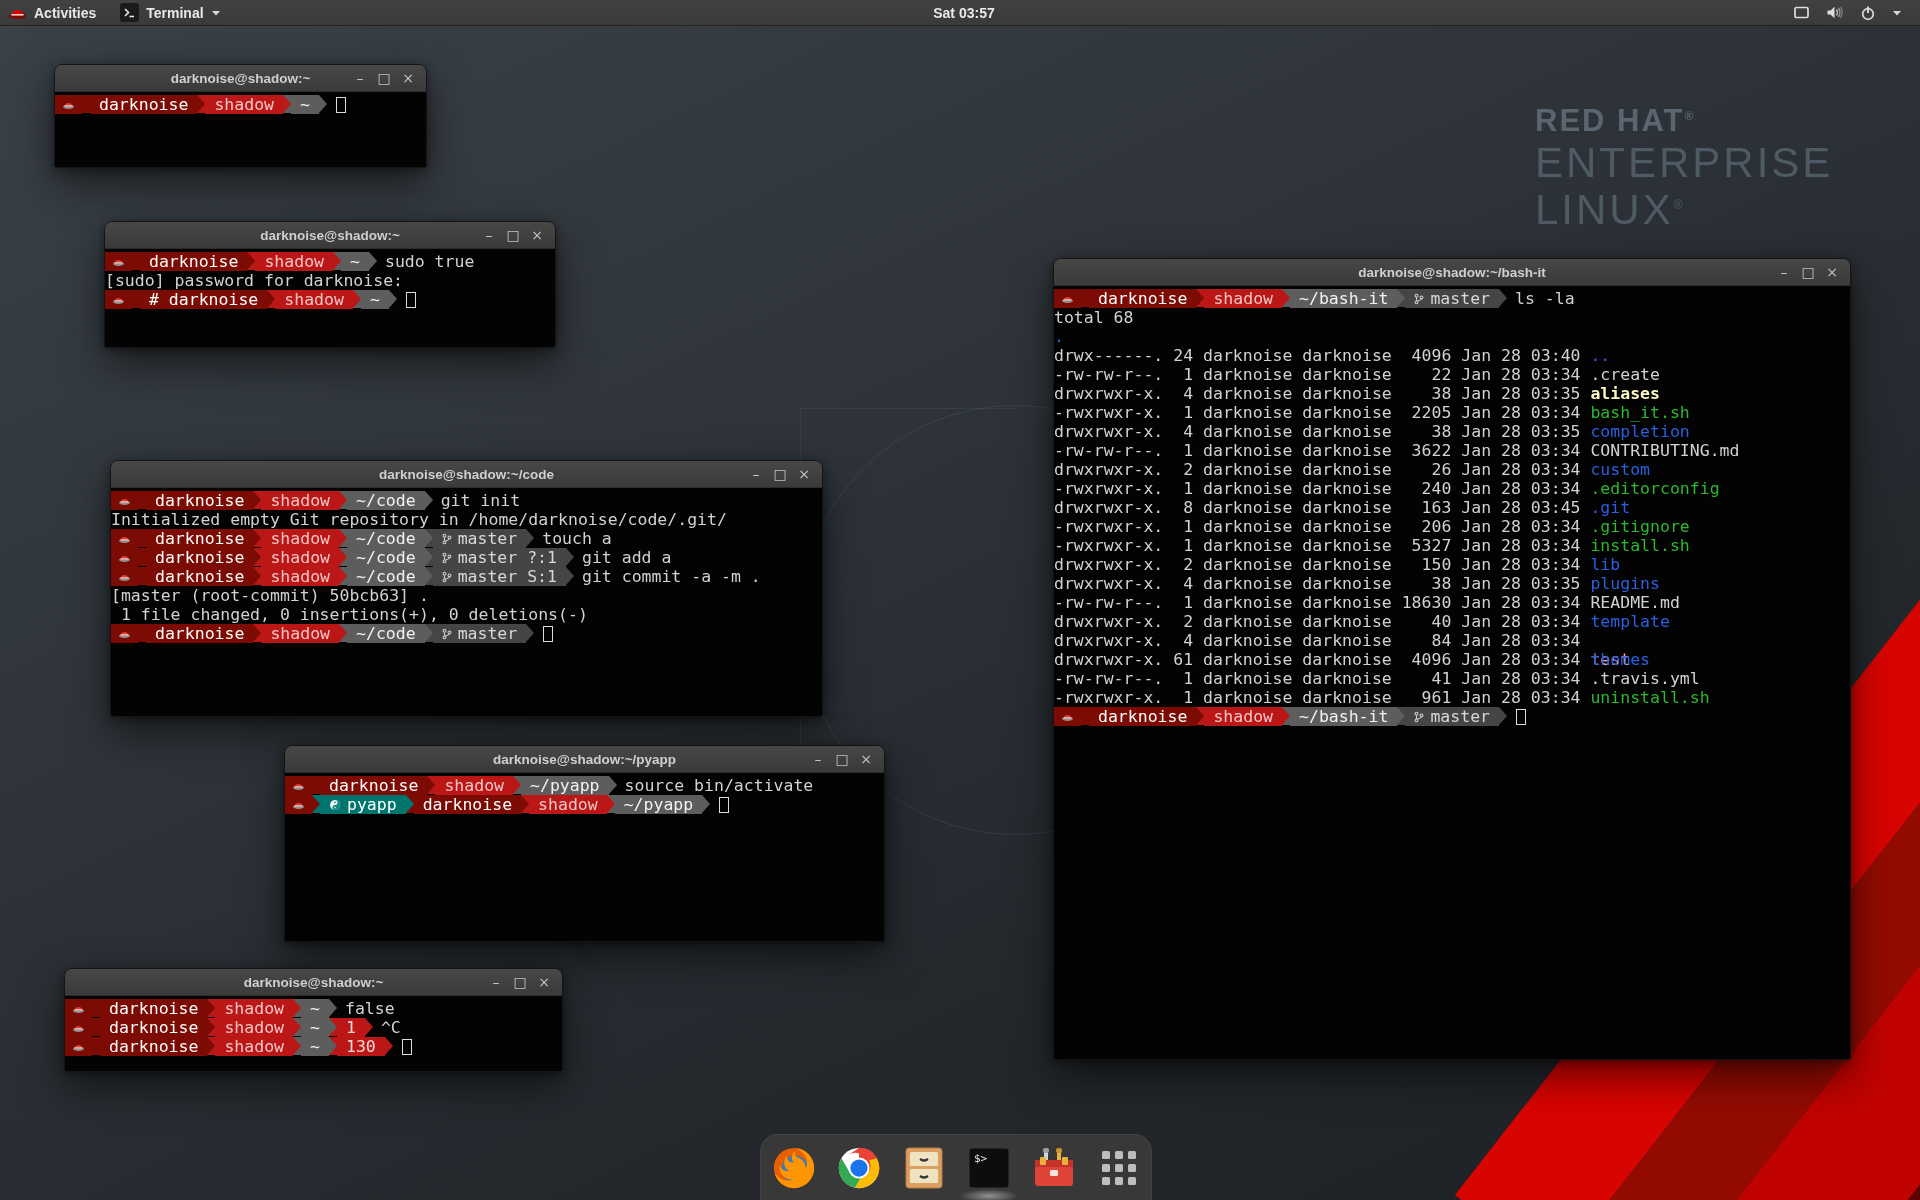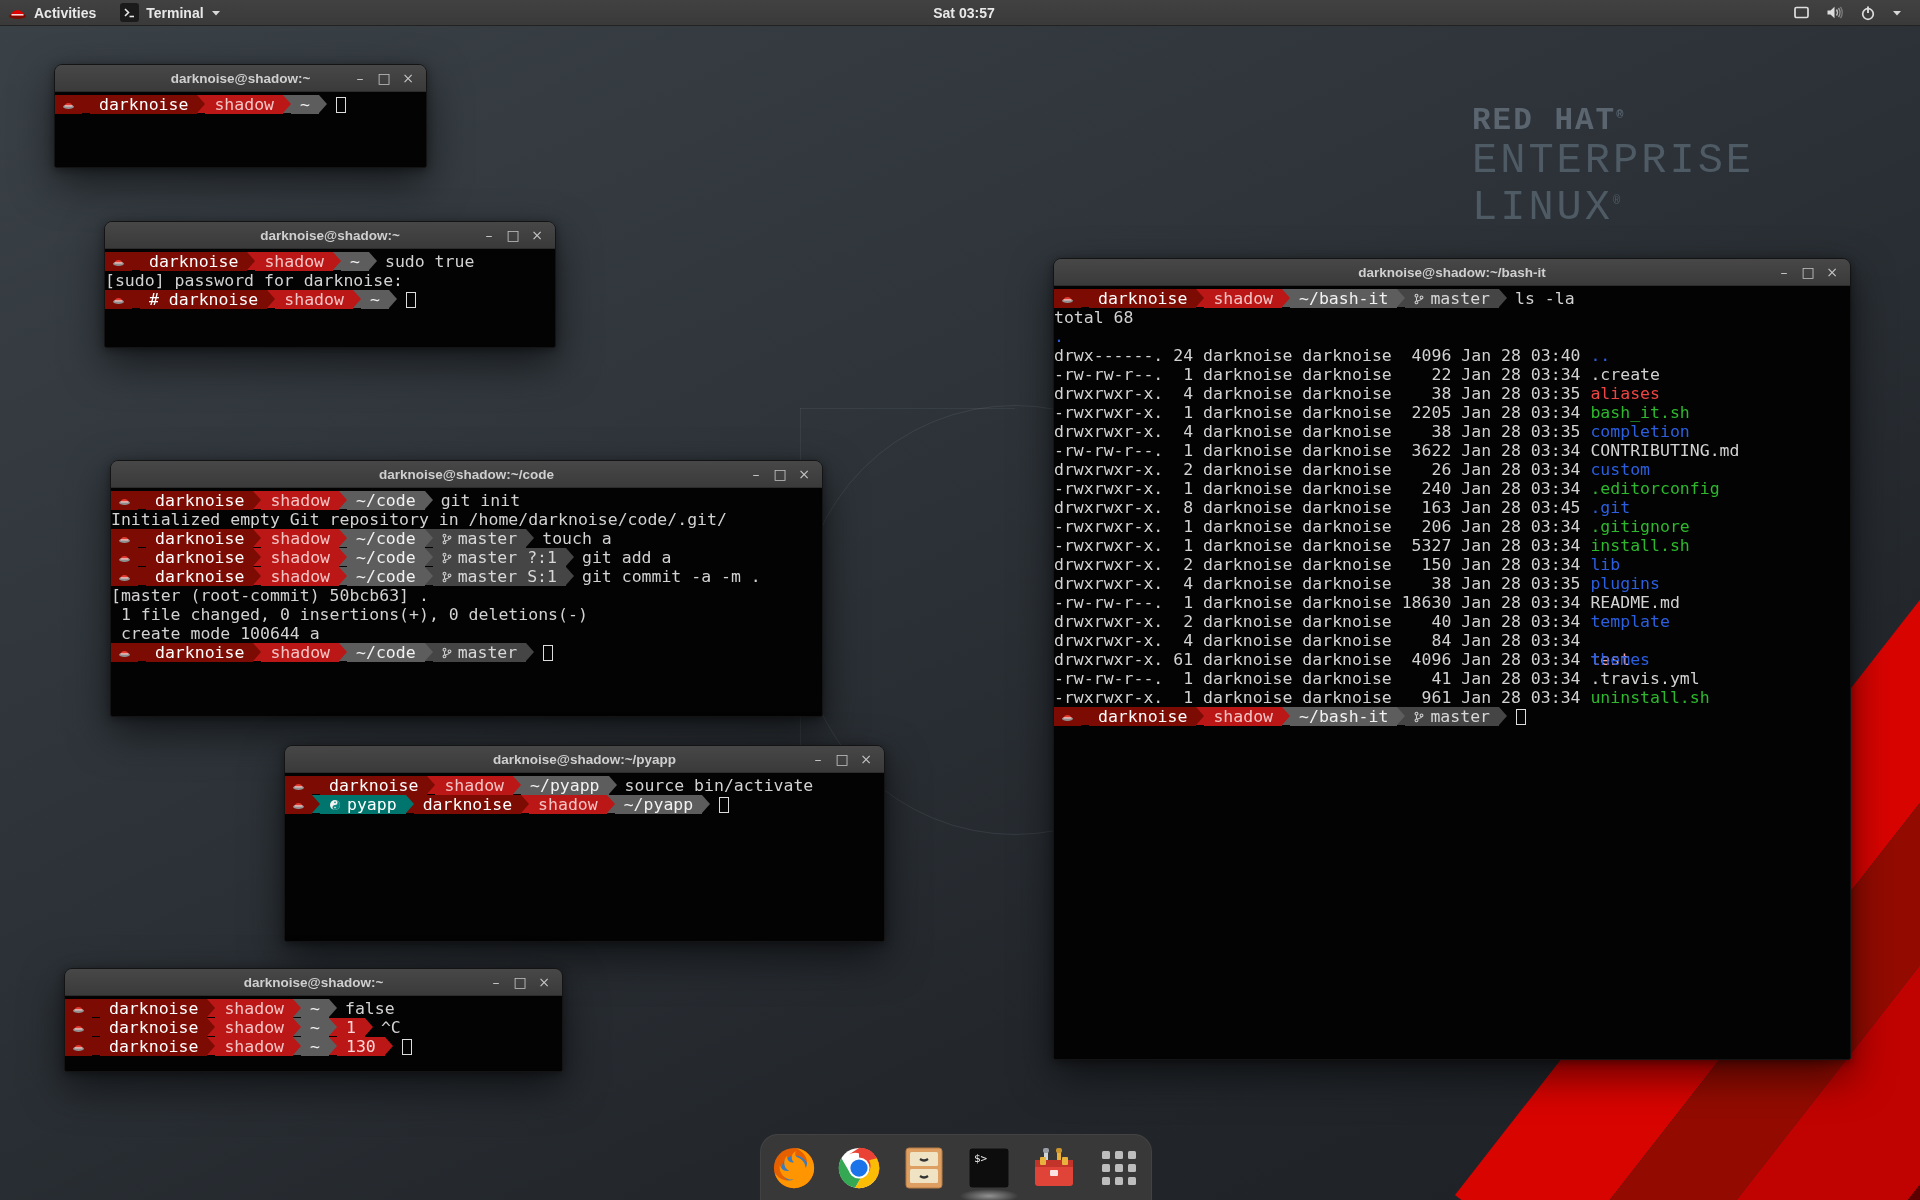--- a/index.html
+++ b/index.html
@@ -13,21 +13,21 @@
   #wallpaper { position:absolute; inset:0; z-index:0; }
   .wp-circle { position:absolute; left:800px; top:405px; width:430px; height:430px;
     border:1px solid rgba(190,200,210,0.10); border-radius:50%; }
   .wp-vline { position:absolute; left:800px; top:408px; width:1px; height:400px;
     background:rgba(190,200,210,0.08); }
   .wp-hline { position:absolute; left:800px; top:408px; width:215px; height:1px;
     background:rgba(190,200,210,0.08); }
   #stripes { position:absolute; left:1455px; top:1195px; width:1400px; height:1000px;
     transform-origin:0 0; transform:rotate(-52deg); }
   .band { width:100%; }
-  #brand { position:absolute; left:1472px; top:103px; color:#4e5a64; z-index:1;font-family:Liberation Mono, monospace; }
+  #brand { position:absolute; left:1535px; top:103px; color:#4e5a64; z-index:1; }
   #brand .b1 { font-size:31px; font-weight:bold; letter-spacing:2px; color:#5a6570; }
   #brand .b2 { font-size:42px; font-weight:300; letter-spacing:3px; line-height:1.12; }
   #brand .b3 { font-size:42px; font-weight:300; letter-spacing:3px; line-height:1.12; }
   #brand sup { font-size:12px; vertical-align:super; }
   
   #topbar { position:absolute; left:0; top:0; width:1920px; height:26px; z-index:40;
     background:linear-gradient(#414141,#3a3a3a); border-bottom:1px solid #222;
     display:flex; align-items:center; color:#e8e8e8; font-size:14px; font-weight:bold; }
   .tb-left { display:flex; align-items:center; height:100%; }
   .hotcorner { display:flex; align-items:center; gap:7px; padding:0 12px 0 8px; height:100%; cursor:pointer; }
@@ -230,21 +230,20 @@
             </svg></span><span class="sep" style="border-left-color: rgb(124, 11, 3); border-top-color: rgb(124, 11, 3); border-bottom-color: rgb(124, 11, 3);"></span><span class="seg seg-user" style="background: rgb(124, 11, 3); color: rgb(255, 255, 255);"><span>darknoise</span></span><span class="sep" style="border-left-color: rgb(124, 11, 3); border-top-color: rgb(187, 23, 23); border-bottom-color: rgb(187, 23, 23);"></span><span class="seg seg-host" style="background: rgb(187, 23, 23); color: rgb(243, 198, 198);"><span>shadow</span></span><span class="sep" style="border-left-color: rgb(187, 23, 23); border-top-color: rgb(93, 93, 93); border-bottom-color: rgb(93, 93, 93);"></span><span class="seg seg-path" style="background: rgb(93, 93, 93); color: rgb(242, 242, 242);"><span>~/code</span></span><span class="sep" style="border-left-color: rgb(93, 93, 93); border-top-color: rgb(69, 69, 69); border-bottom-color: rgb(69, 69, 69);"></span><span class="seg seg-git" style="background: rgb(69, 69, 69); color: rgb(216, 216, 216);"><svg width="10" height="14" viewBox="0 0 12 14">
               <g fill="none" stroke="#d0d0d0" stroke-width="1.3">
                 <circle cx="3" cy="3" r="1.7"></circle>
                 <circle cx="3" cy="11" r="1.7"></circle>
                 <circle cx="9" cy="5" r="1.7"></circle>
                 <path d="M3 4.8 L3 9.2 M9 6.8 C9 9 4.5 8.6 3.6 9.8"></path>
               </g>
             </svg><span>master S:1</span></span><span class="sep" style="border-left-color: rgb(69, 69, 69);"></span><span class="cmd">git commit -a -m .</span></div>
         <div class="term-line"><span class="txt">[master (root-commit) 50bcb63] .</span></div>
         <div class="term-line"><span class="txt"> 1 file changed, 0 insertions(+), 0 deletions(-)</span></div>
-        <div class="term-line"><span class="txt"> create mode 100644 a</span></div>
         <div class="term-line"><span class="seg seg-icon" style="background: rgb(124, 11, 3); color: rgb(255, 255, 255);"><svg width="13" height="11" viewBox="0 0 14 12">
               <ellipse cx="7" cy="8.4" rx="6" ry="2.4" fill="#8f8f8f"></ellipse>
               <path d="M2.8 8 C2.8 3 11.2 3 11.2 8 Z" fill="#e23a2e"></path>
               <rect x="2.8" y="7" width="8.4" height="1.1" fill="#f2f2f2"></rect>
             </svg></span><span class="sep" style="border-left-color: rgb(124, 11, 3); border-top-color: rgb(124, 11, 3); border-bottom-color: rgb(124, 11, 3);"></span><span class="seg seg-user" style="background: rgb(124, 11, 3); color: rgb(255, 255, 255);"><span>darknoise</span></span><span class="sep" style="border-left-color: rgb(124, 11, 3); border-top-color: rgb(187, 23, 23); border-bottom-color: rgb(187, 23, 23);"></span><span class="seg seg-host" style="background: rgb(187, 23, 23); color: rgb(243, 198, 198);"><span>shadow</span></span><span class="sep" style="border-left-color: rgb(187, 23, 23); border-top-color: rgb(93, 93, 93); border-bottom-color: rgb(93, 93, 93);"></span><span class="seg seg-path" style="background: rgb(93, 93, 93); color: rgb(242, 242, 242);"><span>~/code</span></span><span class="sep" style="border-left-color: rgb(93, 93, 93); border-top-color: rgb(69, 69, 69); border-bottom-color: rgb(69, 69, 69);"></span><span class="seg seg-git" style="background: rgb(69, 69, 69); color: rgb(216, 216, 216);"><svg width="10" height="14" viewBox="0 0 12 14">
               <g fill="none" stroke="#d0d0d0" stroke-width="1.3">
                 <circle cx="3" cy="3" r="1.7"></circle>
                 <circle cx="3" cy="11" r="1.7"></circle>
                 <circle cx="9" cy="5" r="1.7"></circle>
                 <path d="M3 4.8 L3 9.2 M9 6.8 C9 9 4.5 8.6 3.6 9.8"></path>
@@ -325,21 +324,21 @@
                 <circle cx="3" cy="3" r="1.7"></circle>
                 <circle cx="3" cy="11" r="1.7"></circle>
                 <circle cx="9" cy="5" r="1.7"></circle>
                 <path d="M3 4.8 L3 9.2 M9 6.8 C9 9 4.5 8.6 3.6 9.8"></path>
               </g>
             </svg><span>master</span></span><span class="sep" style="border-left-color: rgb(69, 69, 69);"></span><span class="cmd">ls -la</span></div>
         <div class="term-line"><span class="txt">total 68</span></div>
         <div class="term-line"><span class="txt" style="color: rgb(43, 95, 224);">.</span></div>
         <div class="term-line"><span class="txt">drwx------. 24 darknoise darknoise  4096 Jan 28 03:40 </span><span class="txt" style="color: rgb(43, 95, 224);">..</span></div>
         <div class="term-line"><span class="txt">-rw-rw-r--.  1 darknoise darknoise    22 Jan 28 03:34 </span><span class="txt" style="color: rgb(210, 210, 210);">.create</span></div>
-        <div class="term-line"><span class="txt">drwxrwxr-x.  4 darknoise darknoise    38 Jan 28 03:35 </span><span class="txt" style="color: #ef4444;">aliases</span></div>
+        <div class="term-line"><span class="txt">drwxrwxr-x.  4 darknoise darknoise    38 Jan 28 03:35 </span><span class="txt" style="color: #fef9c3; font-weight: bold;">aliases</span></div>
         <div class="term-line"><span class="txt">-rwxrwxr-x.  1 darknoise darknoise  2205 Jan 28 03:34 </span><span class="txt" style="color: rgb(45, 184, 45);">bash_it.sh</span></div>
         <div class="term-line"><span class="txt">drwxrwxr-x.  4 darknoise darknoise    38 Jan 28 03:35 </span><span class="txt" style="color: rgb(43, 95, 224);">completion</span></div>
         <div class="term-line"><span class="txt">-rw-rw-r--.  1 darknoise darknoise  3622 Jan 28 03:34 </span><span class="txt" style="color: rgb(210, 210, 210);">CONTRIBUTING.md</span></div>
         <div class="term-line"><span class="txt">drwxrwxr-x.  2 darknoise darknoise    26 Jan 28 03:34 </span><span class="txt" style="color: rgb(43, 95, 224);">custom</span></div>
         <div class="term-line"><span class="txt">-rwxrwxr-x.  1 darknoise darknoise   240 Jan 28 03:34 </span><span class="txt" style="color: rgb(45, 184, 45);">.editorconfig</span></div>
         <div class="term-line"><span class="txt">drwxrwxr-x.  8 darknoise darknoise   163 Jan 28 03:45 </span><span class="txt" style="color: rgb(43, 95, 224);">.git</span></div>
         <div class="term-line"><span class="txt">-rwxrwxr-x.  1 darknoise darknoise   206 Jan 28 03:34 </span><span class="txt" style="color: rgb(45, 184, 45);">.gitignore</span></div>
         <div class="term-line"><span class="txt">-rwxrwxr-x.  1 darknoise darknoise  5327 Jan 28 03:34 </span><span class="txt" style="color: rgb(45, 184, 45);">install.sh</span></div>
         <div class="term-line"><span class="txt">drwxrwxr-x.  2 darknoise darknoise   150 Jan 28 03:34 </span><span class="txt" style="color: rgb(43, 95, 224);">lib</span></div>
         <div class="term-line"><span class="txt">drwxrwxr-x.  4 darknoise darknoise    38 Jan 28 03:35 </span><span class="txt" style="color: rgb(43, 95, 224);">plugins</span></div>

